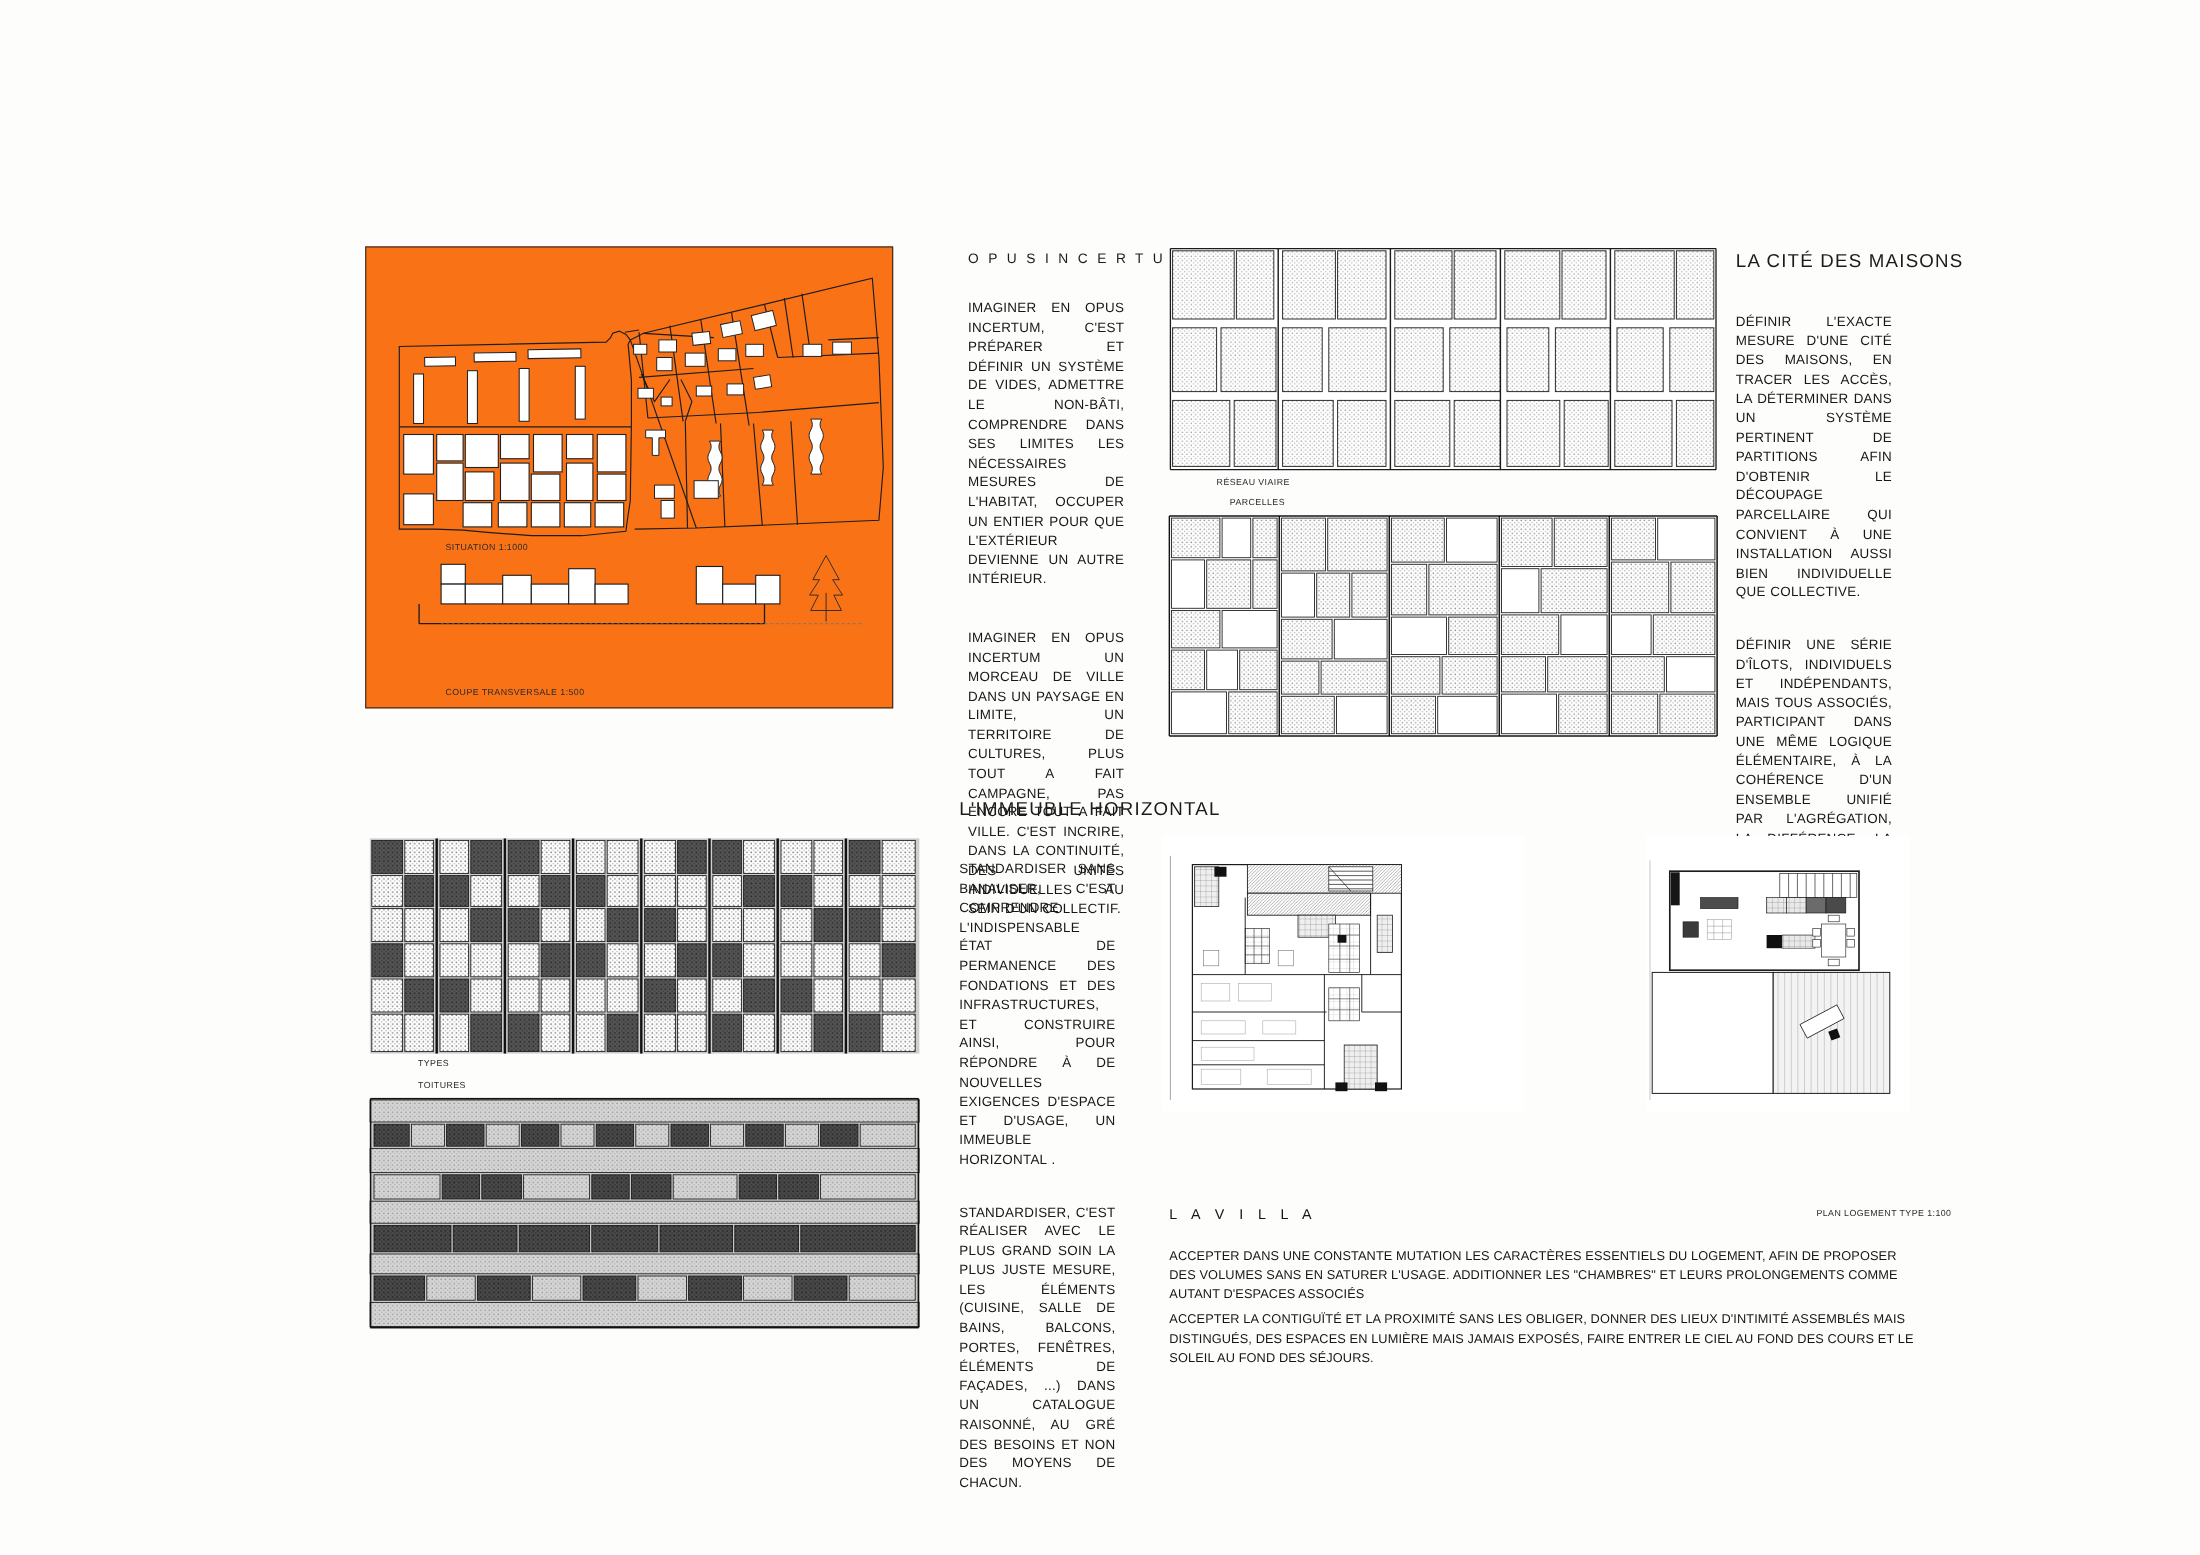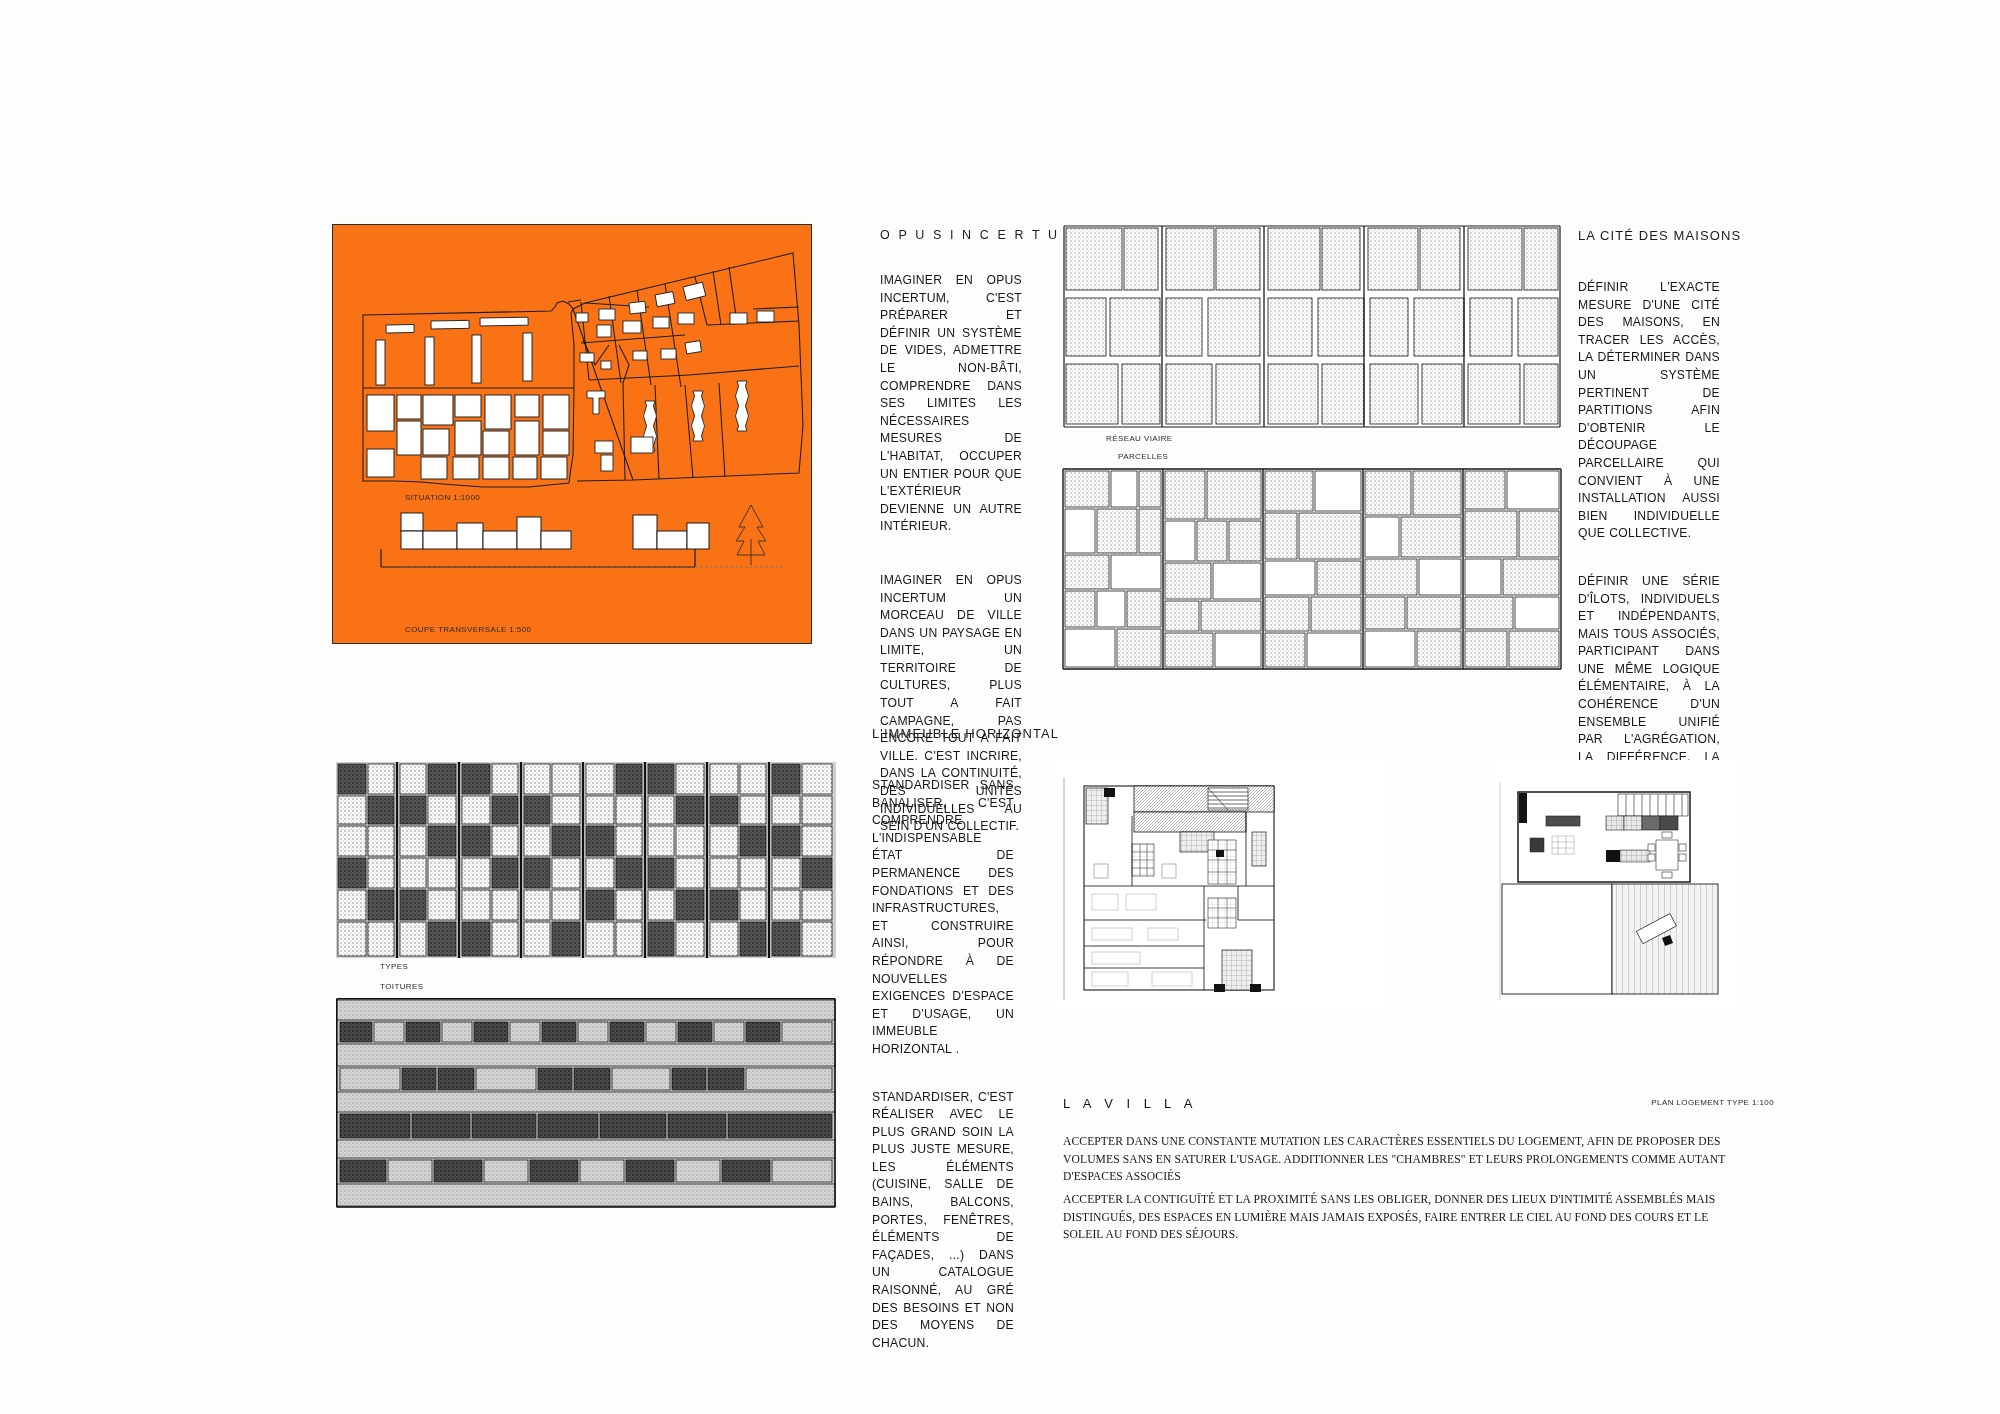--- a/index.html
+++ b/index.html
@@ -13,42 +13,42 @@
   }
   
   .col-title{
     font-family:"Liberation Sans",sans-serif;
     font-size:12.5px;
     letter-spacing:2.6px;
     color:#1b1b1b;
     font-weight:500;
     white-space:nowrap;
   }
-  .col-title.small{letter-spacing:1.1px;font-size:13px;}
+  .col-title.small{letter-spacing:1.1px;font-size:17px;}
   .para{
     font-family:"Liberation Sans",sans-serif;
     font-size:12.2px;
     line-height:17.6px;
     color:#171717;
     text-align:justify;
     text-align-last:left;
     letter-spacing:.25px;
     word-spacing:.5px;
   }
   .micro{
     font-family:"Liberation Sans",sans-serif;
     font-size:8px;
     letter-spacing:.4px;
     color:#2a2a2a;
     white-space:nowrap;
     margin-left:44px;
   }
   .micro.r{text-align:right;}
   .wide-para{
-    font-family:Liberation Serif, serif;
+    font-family:Liberation Sans, sans-serif;
     font-size:11.6px;
     line-height:17.5px;
     letter-spacing:.1px;
     color:#161616;
     text-align:left;
   }
   .villa-title{
     font-family:Liberation Sans, sans-serif;
     font-size:13px;
     letter-spacing:5px;

